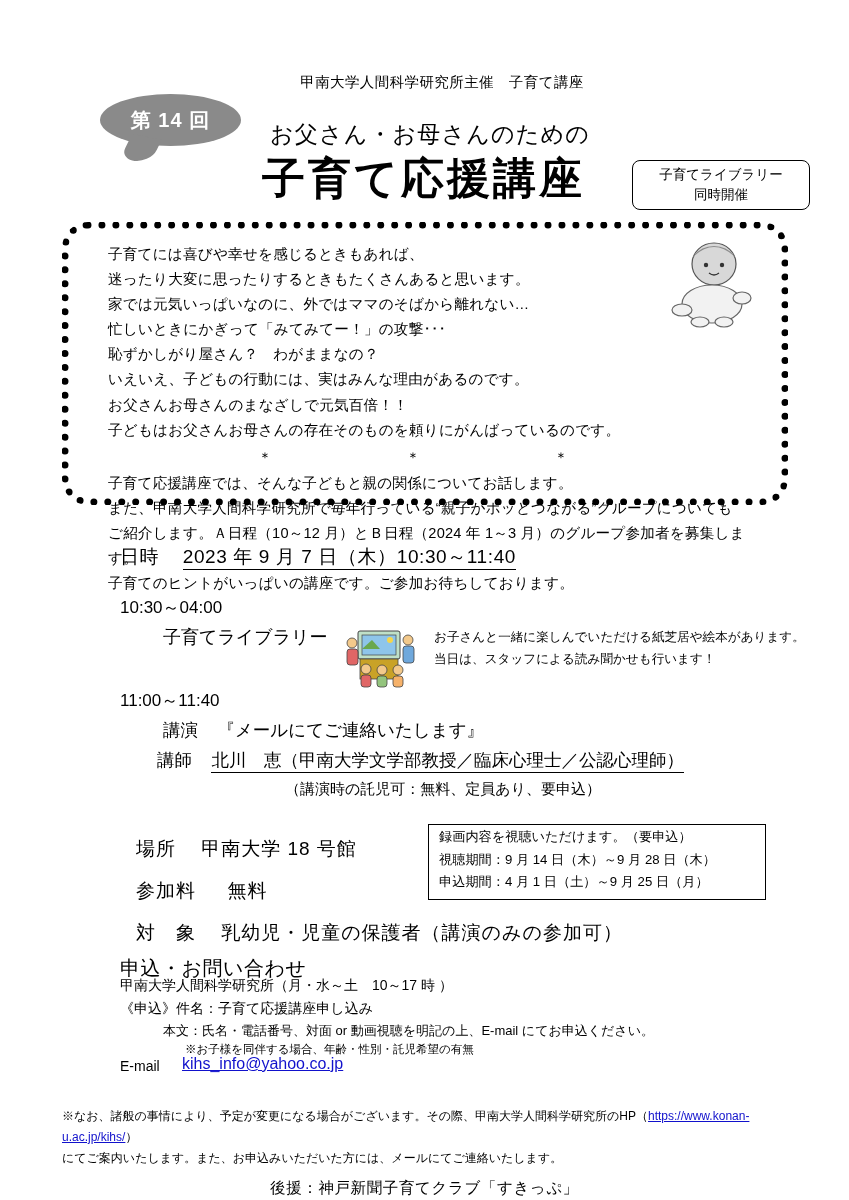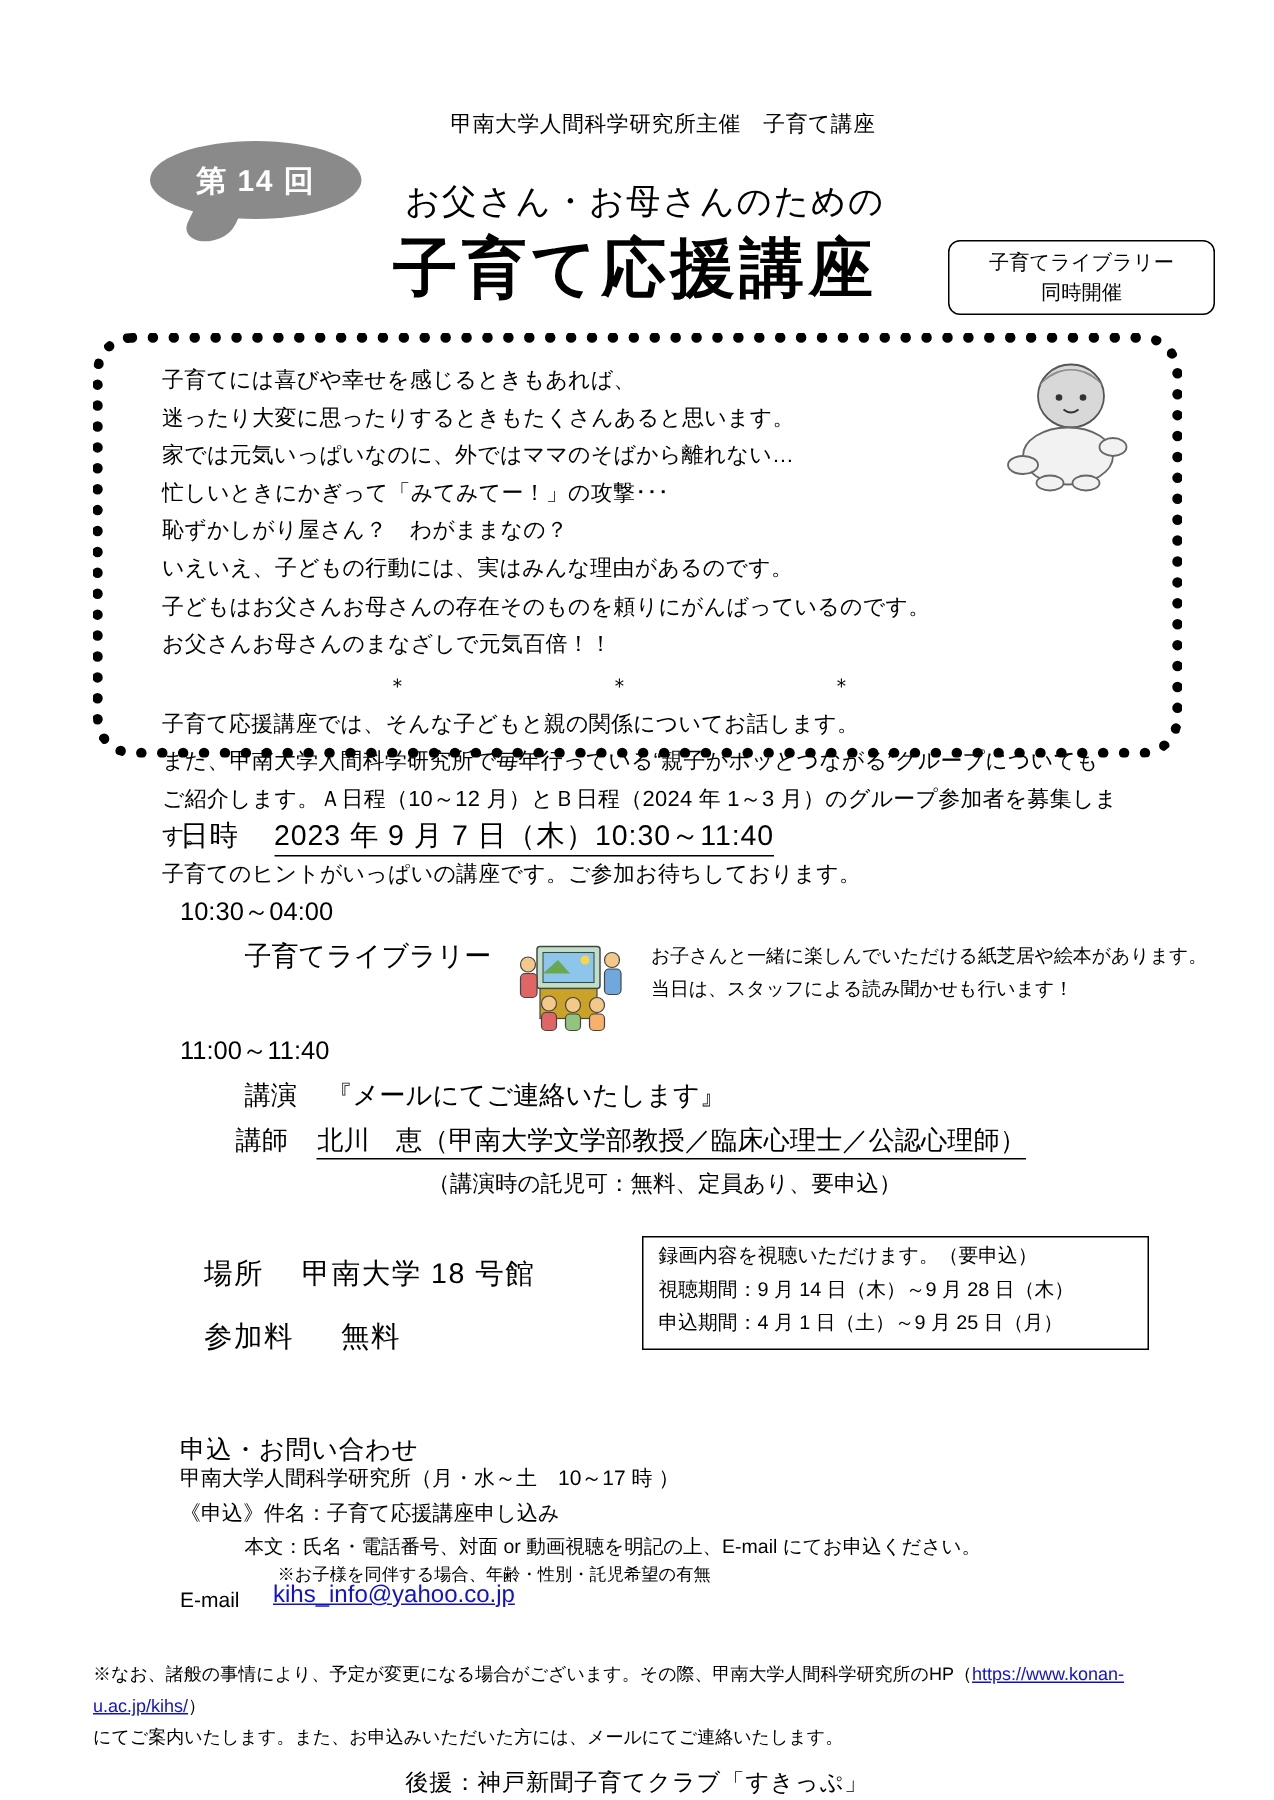--- a/index.html
+++ b/index.html
@@ -231,21 +231,21 @@
     left: 136px;
     font-size: 19px;
     letter-spacing: 1px;
   }
 
   
   .contact-title {
     position: absolute;
     top: 955px;
     left: 120px;
-    font-size: 17px;
+    font-size: 20px;
     letter-spacing: 0.5px;
   }
   .contact-line1 {
     position: absolute;
     top: 977px;
     left: 120px;
     font-size: 14px;
   }
   .contact-line2 {
     position: absolute;
@@ -337,22 +337,22 @@
     <ellipse cx="62" cy="84" rx="9" ry="5" fill="#f2f2f2" stroke="#666" stroke-width="1.2"></ellipse>
   </svg>
 
   <div class="dotted-text">
     <div>子育てには喜びや幸せを感じるときもあれば、</div>
     <div>迷ったり大変に思ったりするときもたくさんあると思います。</div>
     <div>家では元気いっぱいなのに、外ではママのそばから離れない…</div>
     <div>忙しいときにかぎって「みてみてー！」の攻撃･･･</div>
     <div>恥ずかしがり屋さん？　わがままなの？</div>
     <div>いえいえ、子どもの行動には、実はみんな理由があるのです。</div>
+    <div>お父さんお母さんのまなざしで元気百倍！！</div>
     <div>子どもはお父さんお母さんの存在そのものを頼りにがんばっているのです。</div>
-    <div>お父さんお母さんのまなざしで元気百倍！！</div>
     <div class="stars">＊　＊　＊</div>
     <div>子育て応援講座では、そんな子どもと親の関係についてお話します。</div>
     <div>また、甲南大学人間科学研究所で毎年行っている“親子がホッとつながる”グループについても</div>
     <div>ご紹介します。Ａ日程（10～12 月）とＢ日程（2024 年 1～3 月）のグループ参加者を募集します。</div>
     <div>子育てのヒントがいっぱいの講座です。ご参加お待ちしております。</div>
   </div>
 
   <div class="datetime-line">
     <span>日時</span>
     &nbsp;&nbsp;
@@ -412,20 +412,25 @@
     &nbsp;&nbsp;&nbsp;
     <span>無料</span>
   </div>
 
   <div class="rec-box">
     <div>録画内容を視聴いただけます。（要申込）</div>
     <div>視聴期間：9 月 14 日（木）～9 月 28 日（木）</div>
     <div>申込期間：4 月 1 日（土）～9 月 25 日（月）</div>
   </div>
 
+  <div class="target">
+    <span>対　象</span>
+    &nbsp;&nbsp;
+    <span>乳幼児・児童の保護者（講演のみの参加可）</span>
+  </div>
 
   <div class="contact-title">申込・お問い合わせ</div>
   <div class="contact-line1">甲南大学人間科学研究所（月・水～土　10～17 時 ）</div>
   <div class="contact-line2">《申込》件名：子育て応援講座申し込み</div>
   <div class="contact-line3">本文：氏名・電話番号、対面 or 動画視聴を明記の上、E-mail にてお申込ください。</div>
   <div class="contact-line4">※お子様を同伴する場合、年齢・性別・託児希望の有無</div>
   <div class="contact-email-label">E-mail</div>
   <a class="contact-email" href="#">kihs_info@yahoo.co.jp</a>
 
   <div class="note1">

